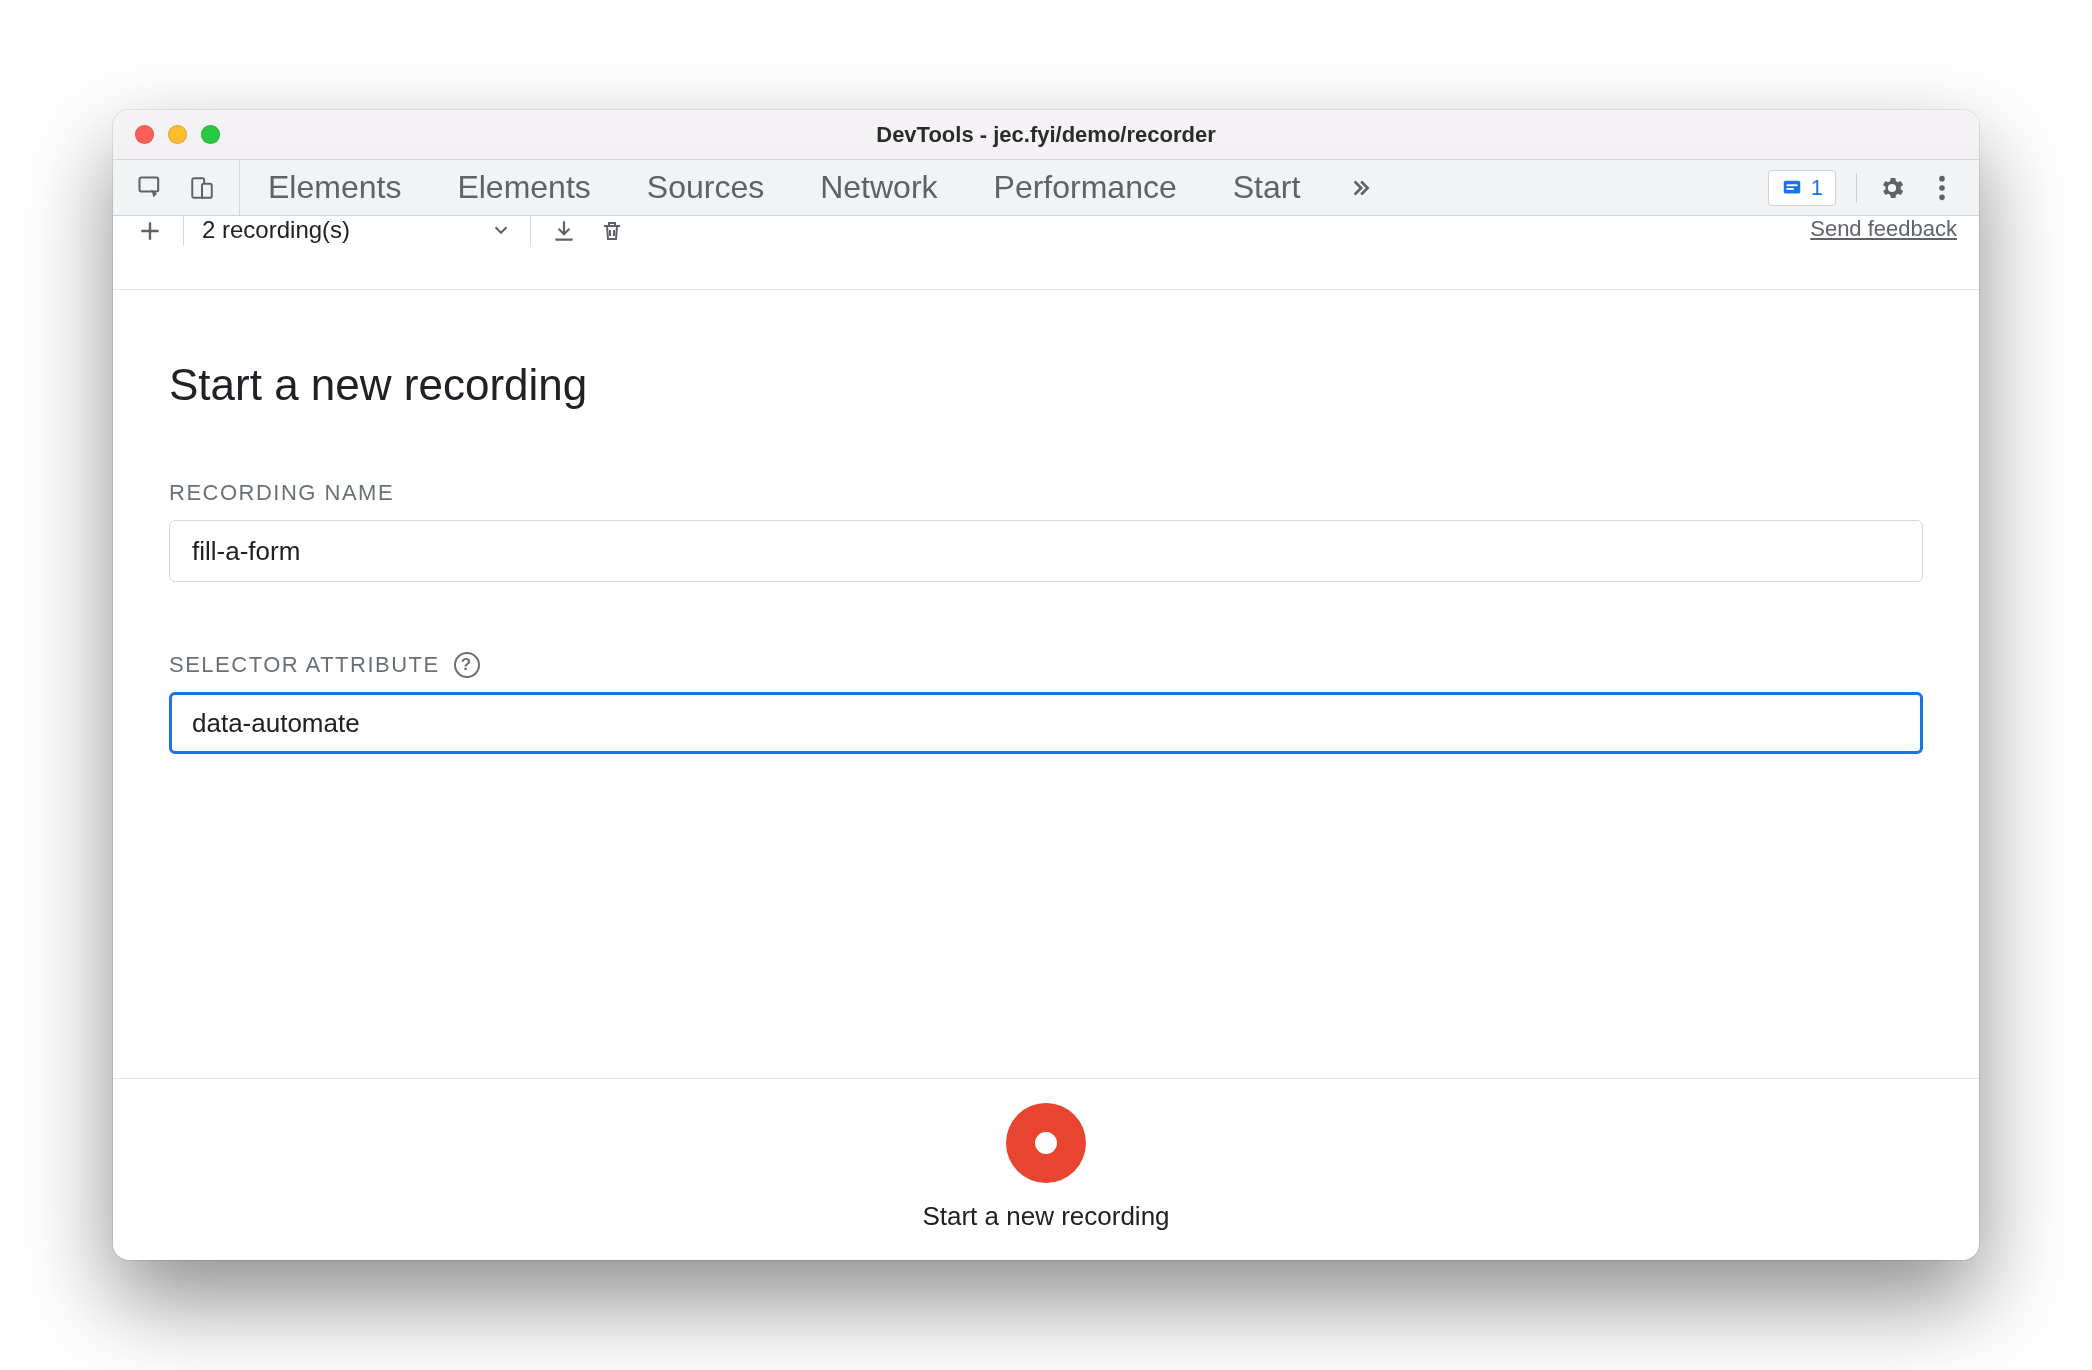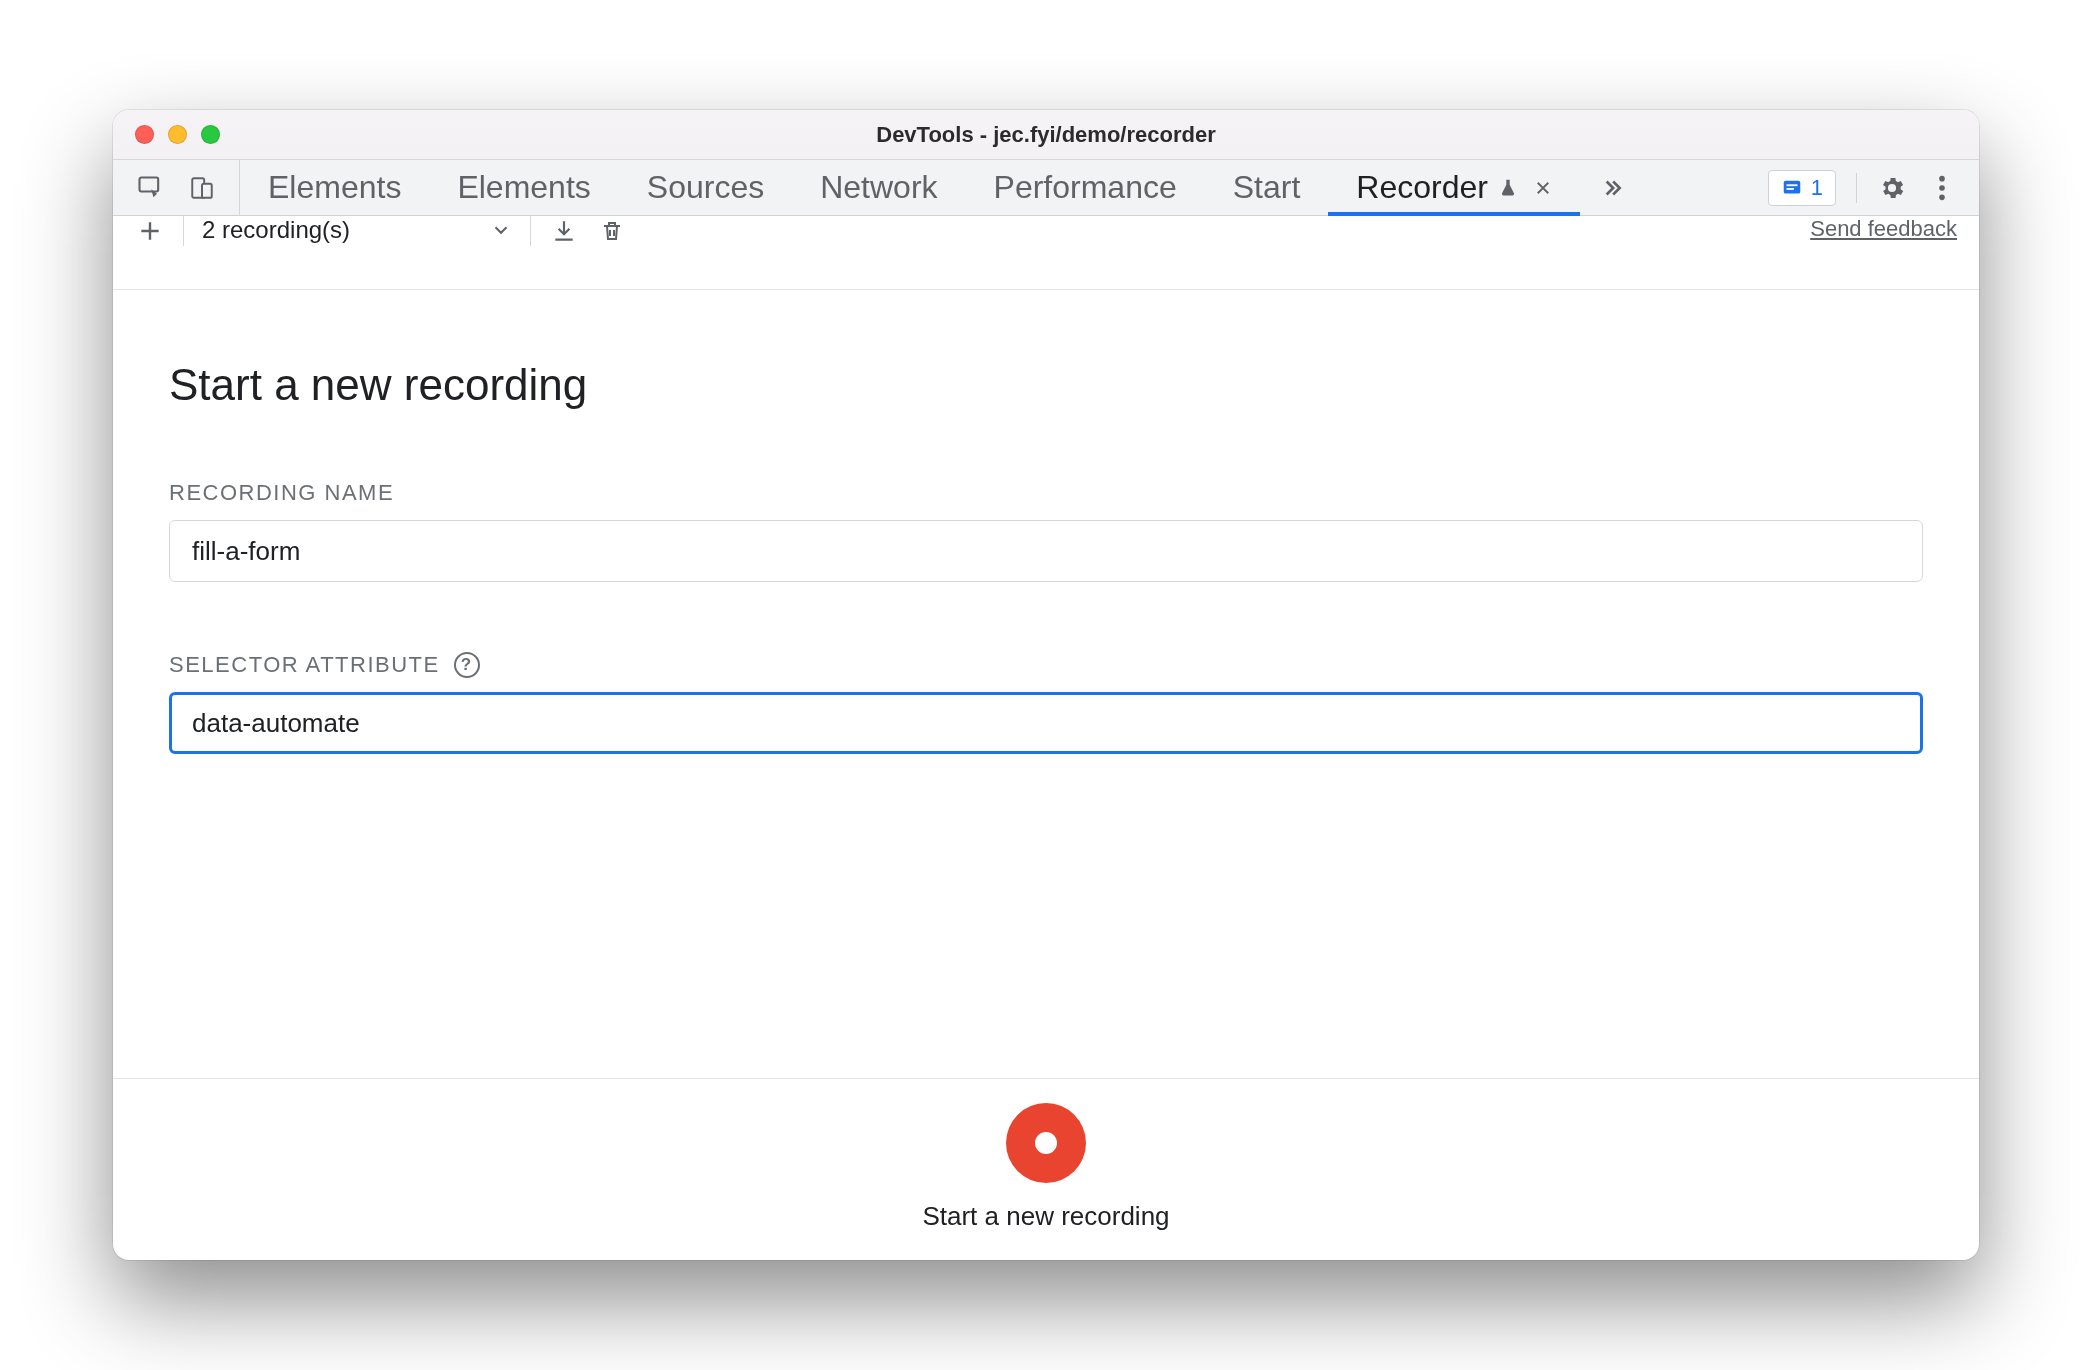--- a/index.html
+++ b/index.html
@@ -251,33 +251,20 @@
           </div>
         <div class="tab">
             <span>Network</span>
           </div>
         <div class="tab">
             <span>Performance</span>
           </div>
         <div class="tab">
             <span>Start</span>
           </div>
-        <div class="tab active">
-          <span>Recorder</span>
-          <span class="flask">
-            <svg width="20" height="20" viewBox="0 0 24 24" fill="#5f6368">
-              <path d="M10 2h4v6l5 10a2 2 0 0 1-1.8 3H6.8A2 2 0 0 1 5 18l5-10V2z"></path>
-            </svg>
-          </span>
-          <span class="close">
-            <svg width="18" height="18" viewBox="0 0 24 24" stroke="#5f6368" stroke-width="2.4">
-              <path d="M5 5l14 14M19 5L5 19"></path>
-            </svg>
-          </span>
-        </div>
       </div>
 
       <div class="tabs-more">
         <svg width="26" height="26" viewBox="0 0 24 24" fill="none" stroke="#5f6368" stroke-width="2.4">
           <path d="M8 6l6 6-6 6"></path>
             <path d="M14 6l6 6-6 6"></path>
         </svg>
       </div>
 
       <div class="spacer"></div>

